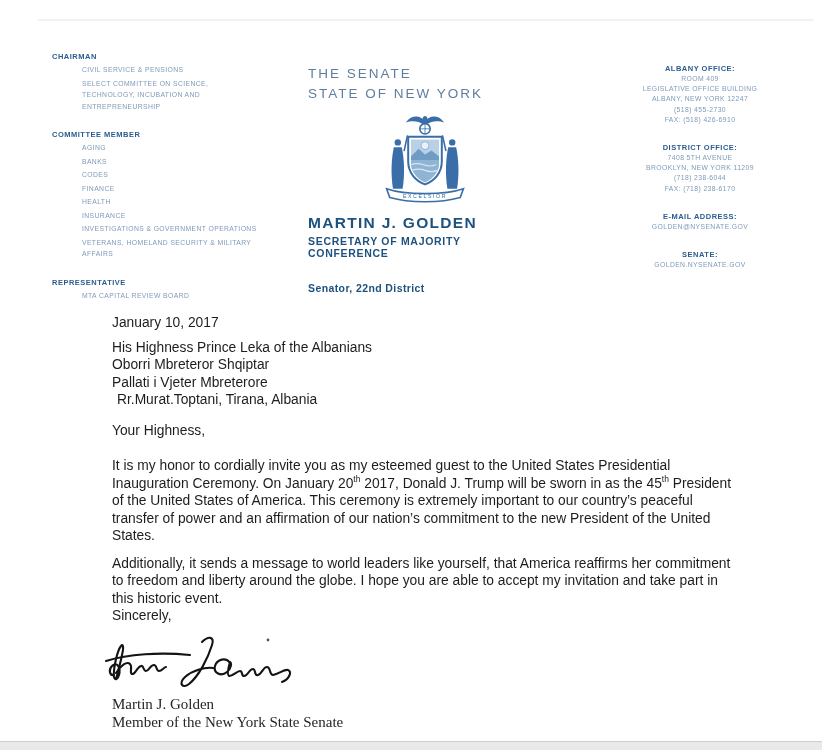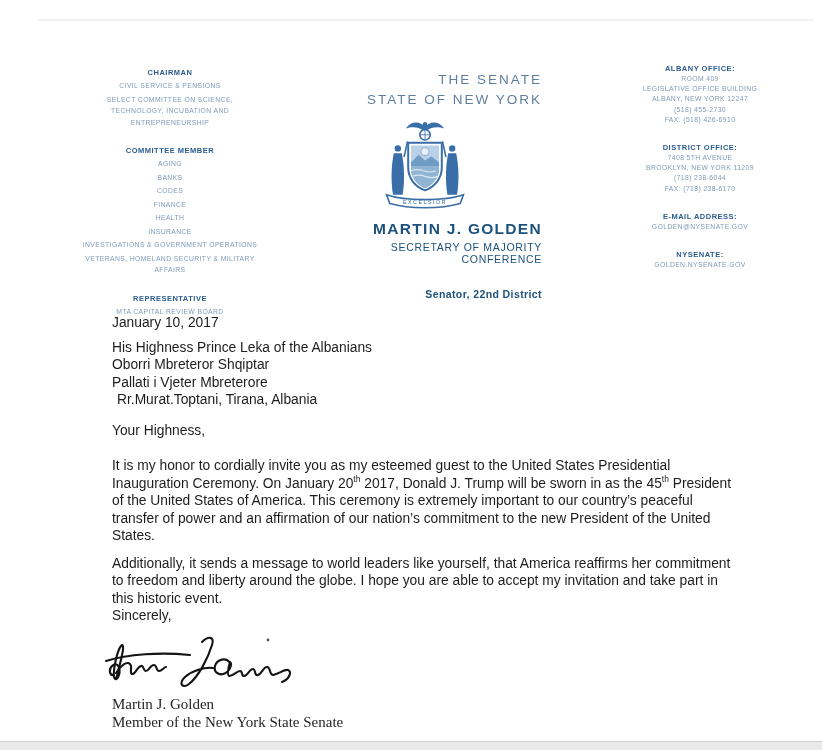--- a/index.html
+++ b/index.html
@@ -6,39 +6,39 @@
   body{
     width:822px;height:750px;position:relative;overflow:hidden;
     font-family:"Liberation Sans",sans-serif;
     -webkit-font-smoothing:antialiased;
   }
   .page{position:absolute;inset:0;background:#ffffff;}
   .scan-line{position:absolute;top:19px;left:38px;right:8px;height:2px;background:#f2f2f2;}
   .bottom-strip{position:absolute;left:0;right:0;bottom:0;height:8px;background:#e9e9e9;border-top:1px solid #cfcfcf;}
 
   
-  .hdr-left{position:absolute;left:52px;top:68px;width:236px;text-align:center;}
+  .hdr-left{position:absolute;left:52px;top:52px;width:236px;}
   .hdr-right{position:absolute;left:612px;top:64px;width:176px;text-align:center;}
   .hl-title,.hr-title{
     color:#2a5c8f;font-weight:bold;font-size:7.5px;letter-spacing:.5px;
     margin-top:18px;line-height:10px;
   }
   .hl-title:first-child,.hr-title:first-child{margin-top:0;}
   .hl-item,.hr-item{
     color:#7e9ab8;font-size:6.8px;letter-spacing:.4px;line-height:11.5px;
     max-width:176px;margin:0 auto;
   }
   .hl-item{margin-top:2px;}
   .hr-item{line-height:10.2px;}
 
-  .hdr-center{position:absolute;left:308px;top:70px;width:234px;text-align:right;}
+  .hdr-center{position:absolute;left:308px;top:64px;width:234px;text-align:left;}
   .senate-line{color:#5f7e9e;font-size:13.5px;letter-spacing:2px;line-height:20px;}
   .seal-wrap{margin:4px auto 0 auto;width:96px;height:104px;}
   .member-name{color:#1d517e;font-weight:bold;font-size:15.5px;letter-spacing:1.3px;margin-top:2px;}
-  .member-title{color:#1d517e;font-weight:normal;font-size:10.5px;letter-spacing:.7px;margin-top:3px;}
+  .member-title{color:#1d517e;font-weight:bold;font-size:10.5px;letter-spacing:.7px;margin-top:3px;}
   .member-district{color:#1d517e;font-weight:bold;font-size:10.5px;letter-spacing:.4px;margin-top:23px;}
 
   
   .letter{
     position:absolute;left:112px;top:314px;width:622px;
     color:#1d1d1d;font-size:13.8px;line-height:17.5px;
   }
   .recipient{margin-top:7px;}
   .r-line.indent{padding-left:5px;}
   .salutation{margin-top:13px;}
@@ -135,21 +135,21 @@
     <div class="hr-item">ALBANY, NEW YORK 12247</div>
     <div class="hr-item">(518) 455-2730</div>
     <div class="hr-item">FAX: (518) 426-6910</div>
     <div class="hr-title">DISTRICT OFFICE:</div>
     <div class="hr-item">7408 5TH AVENUE</div>
     <div class="hr-item">BROOKLYN, NEW YORK 11209</div>
     <div class="hr-item">(718) 238-6044</div>
     <div class="hr-item">FAX: (718) 238-6170</div>
     <div class="hr-title">E-MAIL ADDRESS:</div>
     <div class="hr-item">GOLDEN@NYSENATE.GOV</div>
-    <div class="hr-title">NYSENATE:</div>
+    <div class="hr-title">SENATE:</div>
     <div class="hr-item">GOLDEN.NYSENATE.GOV</div>
   </div>
 
   <div class="letter">
     <div class="date">January 10, 2017</div>
 
     <div class="recipient">
       <div class="r-line">His Highness Prince Leka of the Albanians</div>
       <div class="r-line">Oborri Mbreteror Shqiptar</div>
       <div class="r-line">Pallati i Vjeter Mbreterore</div>

